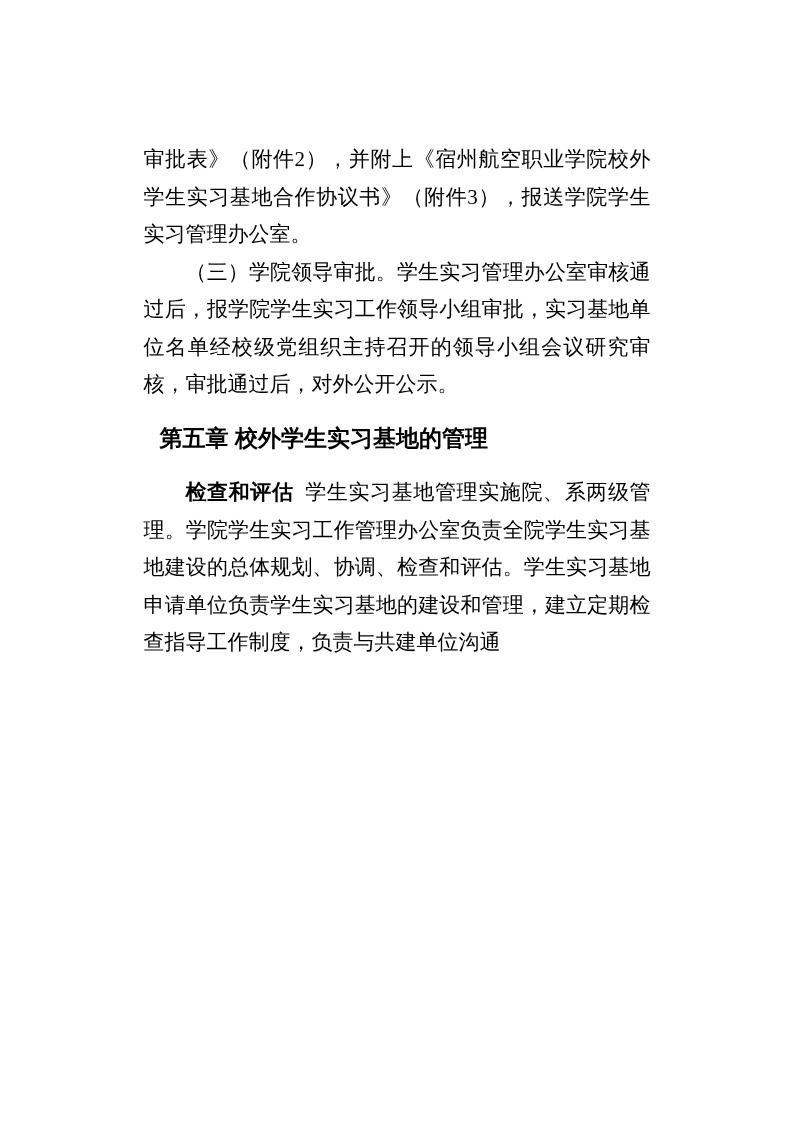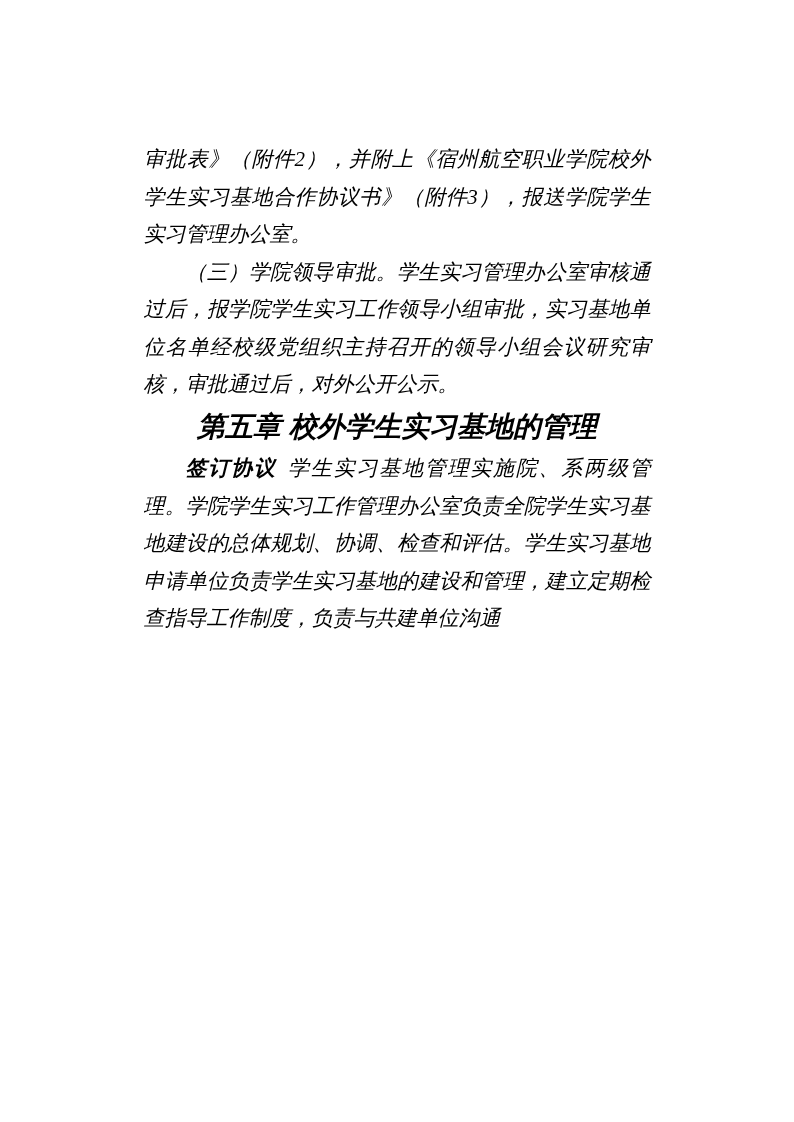--- a/index.html
+++ b/index.html
@@ -10,45 +10,43 @@
   .page {
     position: relative;
     width: 715px;
     height: 1122px;
     margin: 0 auto;
     background: #ffffff;
     overflow: hidden;
     box-sizing: border-box;
     padding: 141px 104px 12px 104px;
     color: #000000;
-    font-style: italic;
   }
   .doc-body {
     font-family: "Liberation Serif", "DejaVu Serif", serif;
     font-size: 21px;
     line-height: 37.5px;
     text-align: justify;
     letter-spacing: 0px;
   }
   .doc-body p {
     margin: 0;
     padding: 0;
     text-indent: 2em;
   }
   .doc-body p.no-indent {
     text-indent: 0;
   }
   .chapter-heading {
-    margin: 4px;
+    margin: 16px;
     padding: 0;
     font-family: "Liberation Sans", "DejaVu Sans", sans-serif;
-    font-size: 28px;
+    font-size: 23px;
     font-weight: bold;
     line-height: 37.5px;
-    text-align: center;
     text-indent: 0;
   }
   .article-lead {
     font-family: "Liberation Sans", "DejaVu Sans", sans-serif;
     font-weight: bold;
     margin-right: 0.55em;
   }
 </style>
 </head>
 <body>
@@ -58,16 +56,16 @@
 
     <p class="no-indent">审批表》（附件2），并附上《宿州航空职业学院校外学生实习基地合作协议书》（附件3），报送学院学生实习管理办公室。</p>
 
 
     <p>（三）学院领导审批。学生实习管理办公室审核通过后，报学院学生实习工作领导小组审批，实习基地单位名单经校级党组织主持召开的领导小组会议研究审核，审批通过后，对外公开公示。</p>
 
 
 
     <h2 class="chapter-heading">第五章 校外学生实习基地的管理</h2>
 
-    <p><span class="article-lead">签订协议</span><span>学生实习基地管理实施院、系两级管理。学院学生实习工作管理办公室负责全院学生实习基地建设的总体规划、协调、检查和评估。学生实习基地申请单位负责学生实习基地的建设和管理，建立定期检查指导工作制度，负责与共建单位沟通</span></p>
+    <p><span class="article-lead">检查和评估</span><span>学生实习基地管理实施院、系两级管理。学院学生实习工作管理办公室负责全院学生实习基地建设的总体规划、协调、检查和评估。学生实习基地申请单位负责学生实习基地的建设和管理，建立定期检查指导工作制度，负责与共建单位沟通</span></p>
 
   </div>
 </div>
 
 </body></html>

